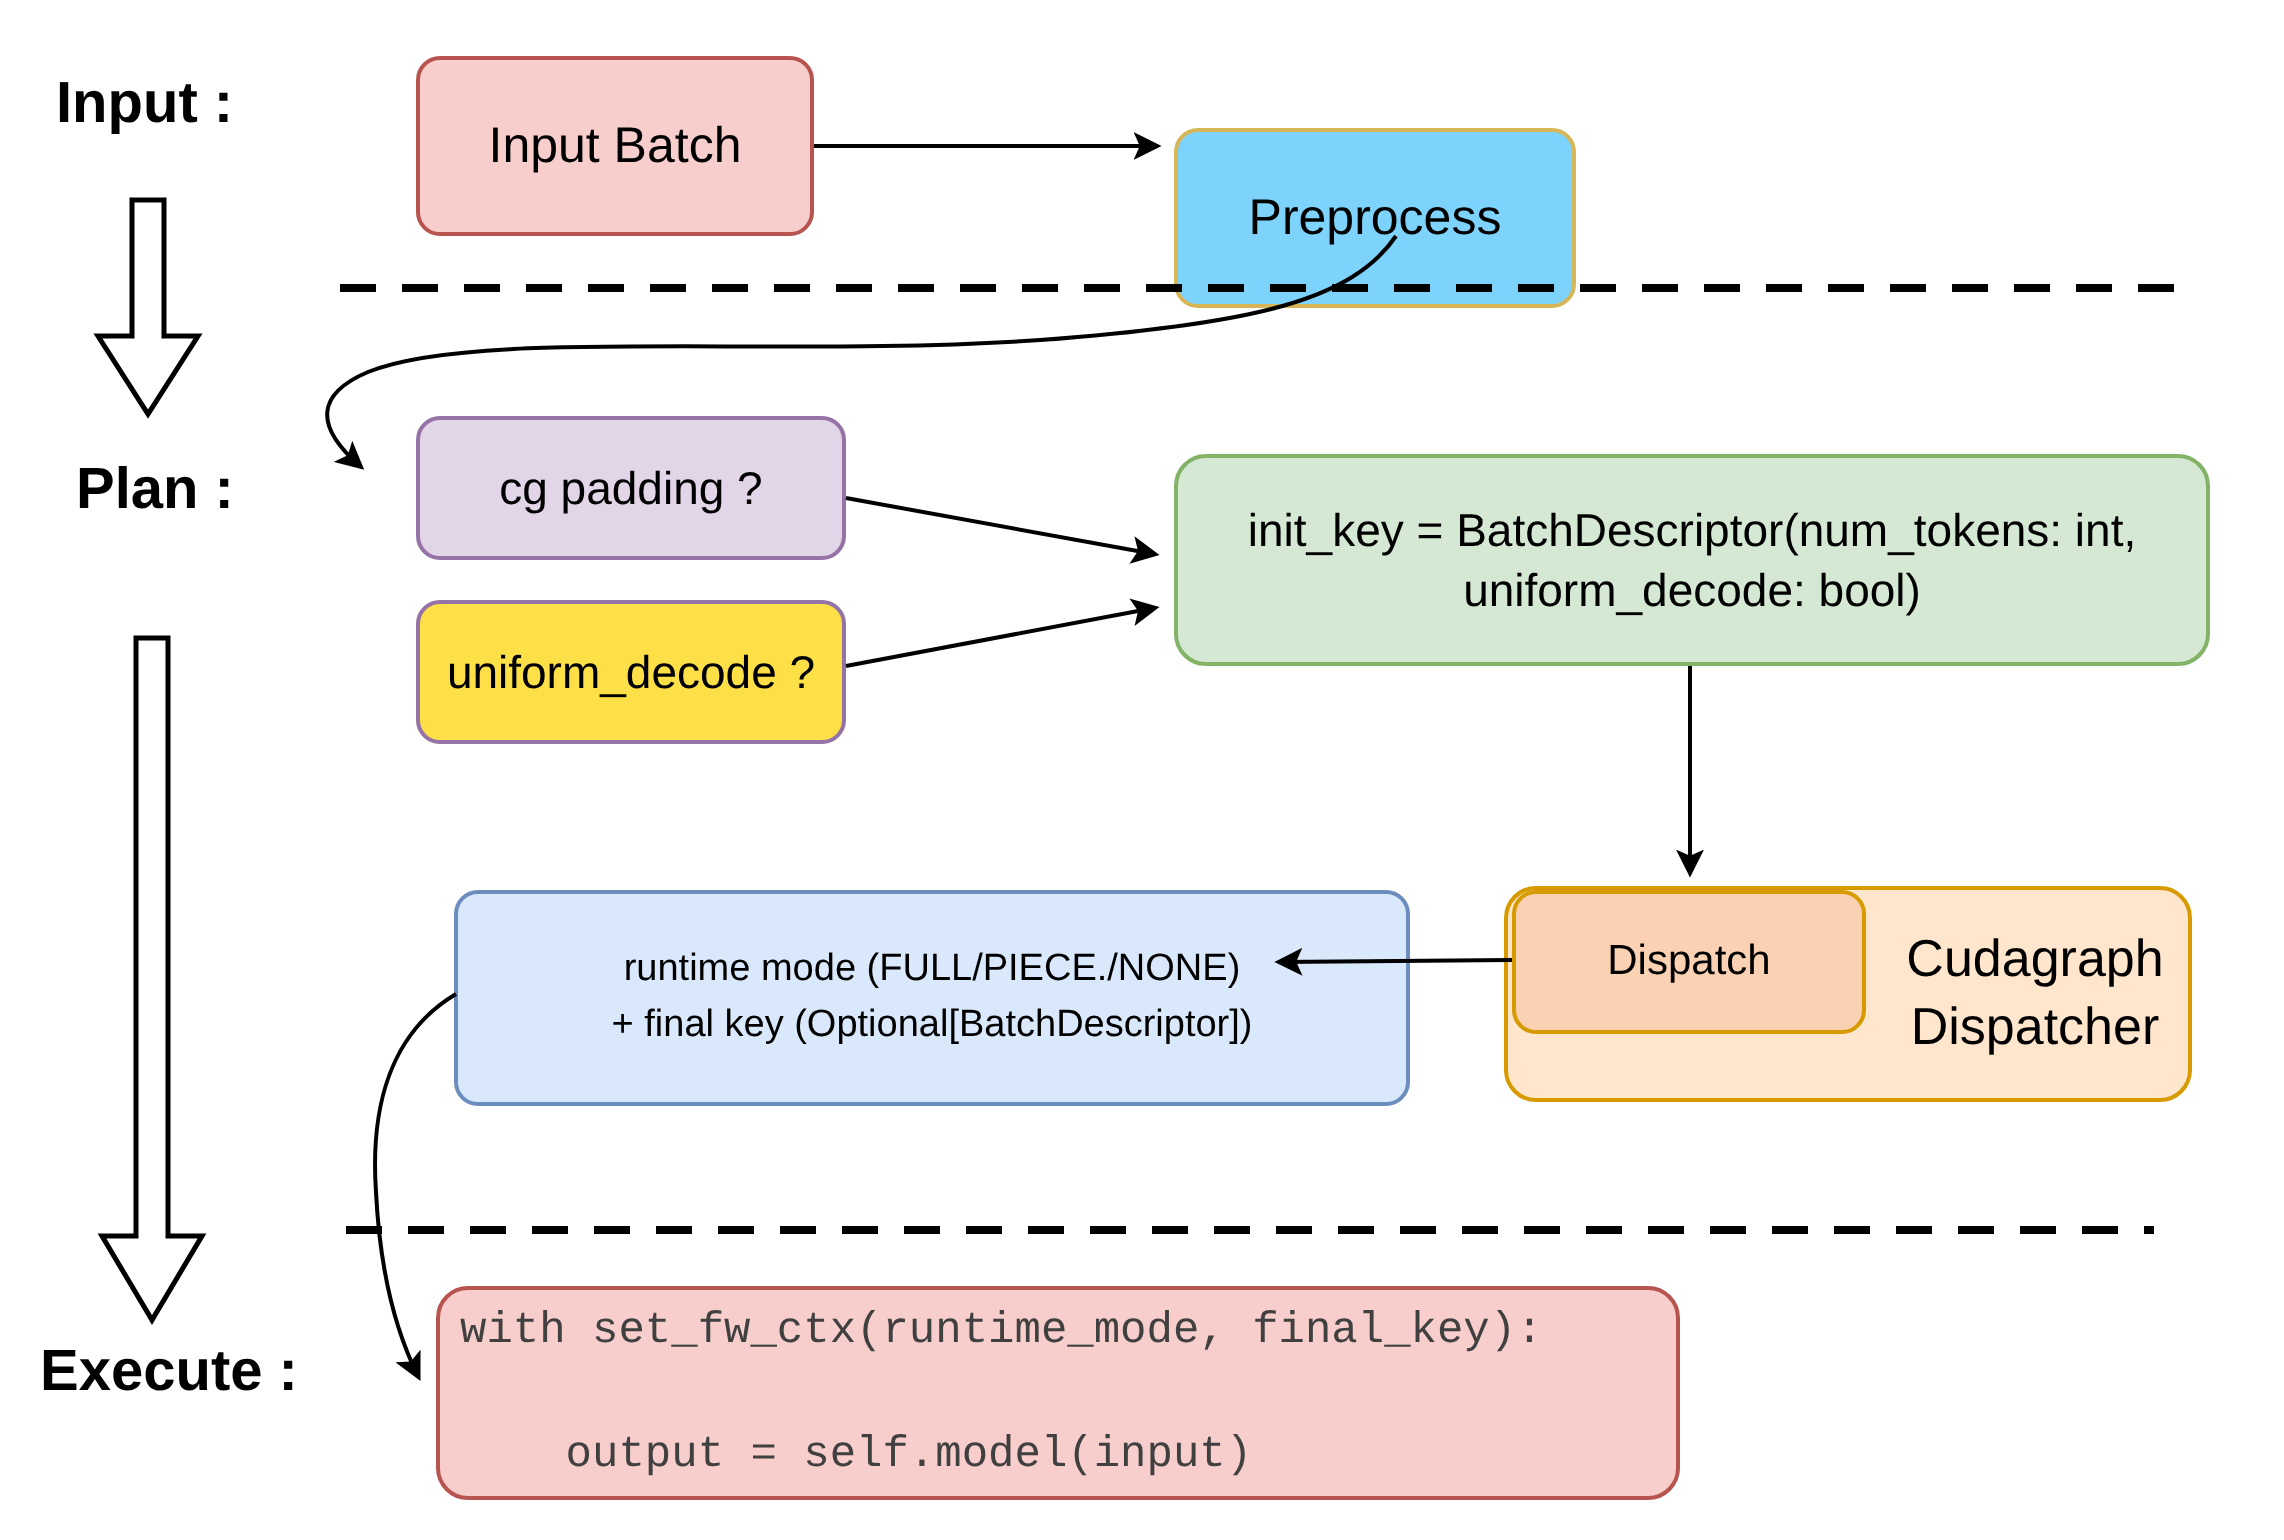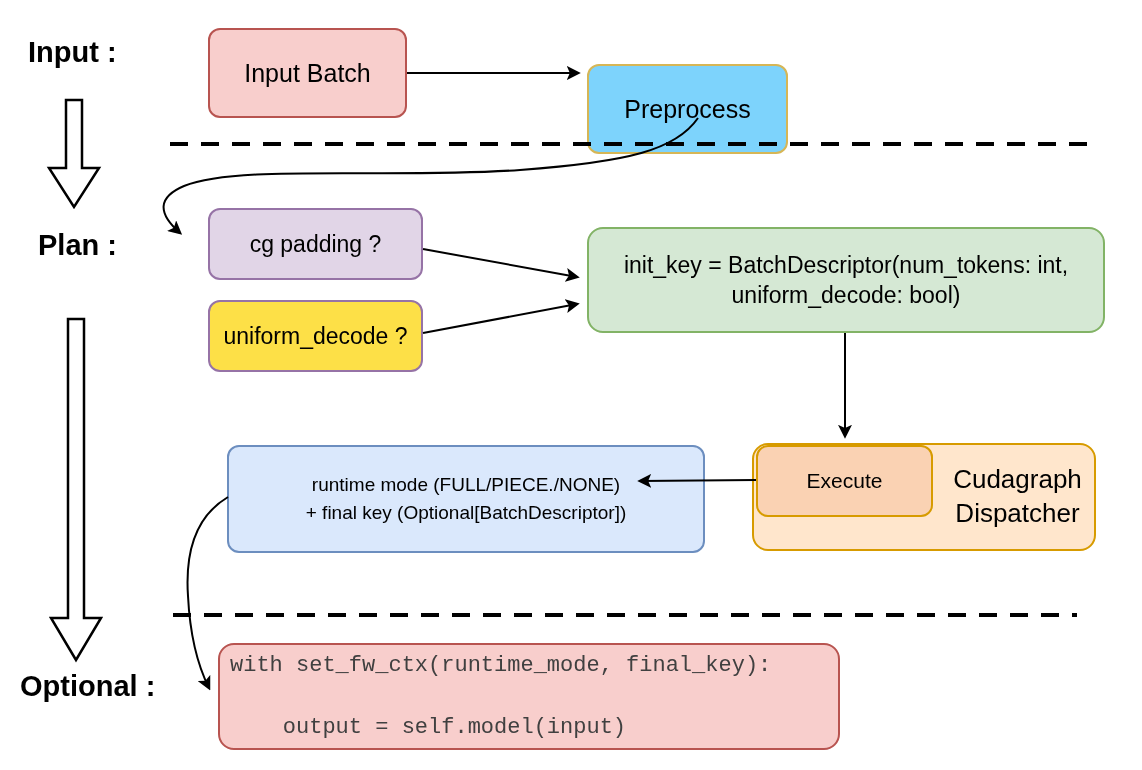--- a/index.html
+++ b/index.html
@@ -39,21 +39,21 @@
   svg.connectors{position:absolute;left:0;top:0;pointer-events:none;z-index:1;}
   .line-span{display:block;}
 </style>
 </head>
 <body>
 
 <div class="canvas">
 
   <div class="seclabel" id="label-input">Input :</div>
   <div class="seclabel" id="label-plan">Plan :</div>
-  <div class="seclabel" id="label-execute">Optional :</div>
+  <div class="seclabel" id="label-execute">Execute :</div>
 
   <svg class="connectors" width="1142" height="770" viewBox="0 0 1142 770">
     <defs>
       <marker id="ah" viewBox="0 0 10 10" refX="8" refY="5" markerWidth="7" markerHeight="7" orient="auto">
         <path d="M0,0 L10,5 L0,10 L2.2,5 z" fill="#000"></path>
       </marker>
     </defs>
 
     <path d="M 170 144 L 1095 144" fill="none" stroke-width="4" stroke-dasharray="18 13" style="stroke: rgb(0, 0, 0);"></path>
     <path d="M 173 615 L 1077 615" fill="none" stroke-width="4" stroke-dasharray="18 13" style="stroke: rgb(0, 0, 0);"></path>
@@ -92,21 +92,21 @@
   </div>
 
   <div class="node" id="node-cudagraph-outer" style="background-color: rgb(255, 230, 204); border-color: rgb(215, 155, 0);">
   </div>
   <div id="cudagraph-label">
     <span class="line-span">Cudagraph</span>
     <span class="line-span">Dispatcher</span>
   </div>
 
   <div class="node" id="node-dispatch" style="background-color: rgb(250, 210, 179); border-color: rgb(215, 155, 0);">
-    <span class="line-span">Execute</span>
+    <span class="line-span">Dispatch</span>
   </div>
 
   <div class="node" id="node-runtime-mode" style="background-color: rgb(218, 232, 252); border-color: rgb(108, 142, 191);">
     <span class="line-span">runtime mode (FULL/PIECE./NONE)</span>
     <span class="line-span">+ final key (Optional[BatchDescriptor])</span>
   </div>
 
   <div class="node" id="node-execute-code" style="background-color: rgb(248, 206, 204); border-color: rgb(184, 84, 80); color: rgb(64, 64, 64);">
     <span class="line-span">with set_fw_ctx(runtime_mode, final_key):</span>
     <span class="line-span">    output = self.model(input)</span>

